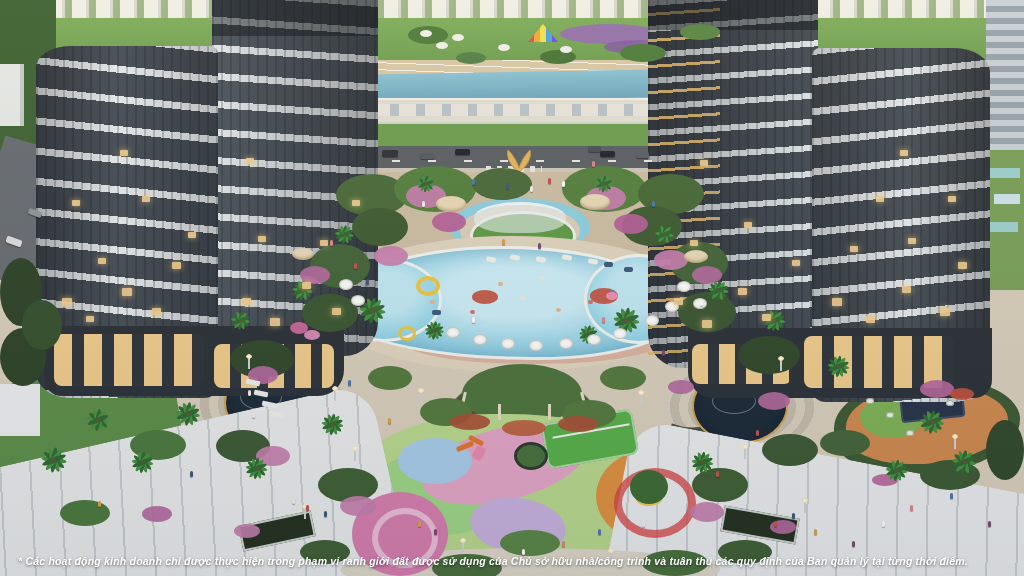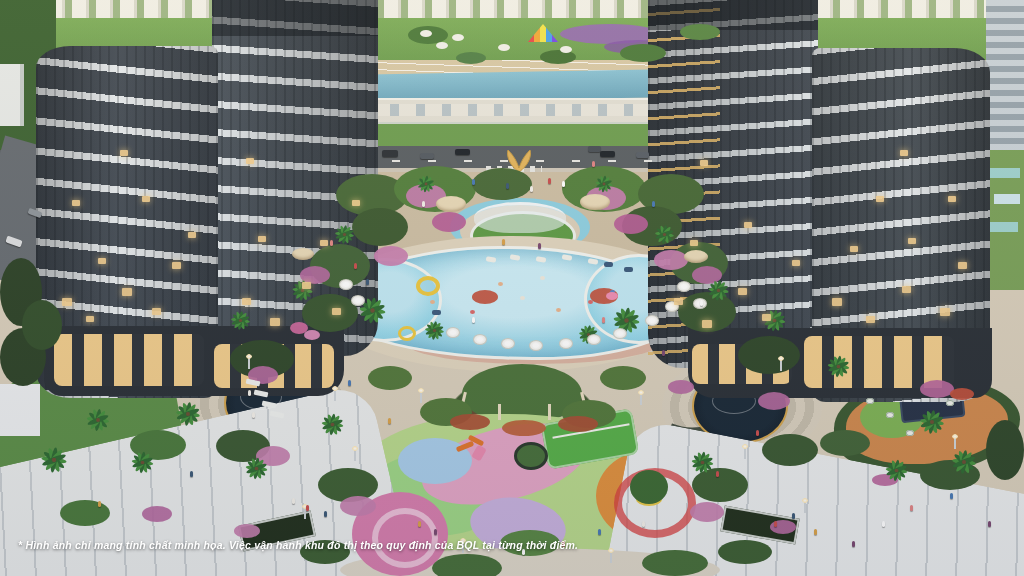--- a/index.html
+++ b/index.html
@@ -568,14 +568,14 @@
       <div style="position: absolute; left: 948px; top: 196px; width: 8px; height: 6px; background: rgb(244, 208, 145); border-radius: 1px; box-shadow: rgba(244, 205, 130, 0.8) 0px 0px 6px; opacity: 0.92;"></div>
       <div style="position: absolute; left: 700px; top: 160px; width: 8px; height: 6px; background: rgb(244, 208, 145); border-radius: 1px; box-shadow: rgba(244, 205, 130, 0.8) 0px 0px 6px; opacity: 0.92;"></div>
       <div style="position: absolute; left: 900px; top: 150px; width: 8px; height: 6px; background: rgb(244, 208, 145); border-radius: 1px; box-shadow: rgba(244, 205, 130, 0.8) 0px 0px 6px; opacity: 0.92;"></div>
       <div style="position: absolute; left: 866px; top: 398px; width: 8px; height: 6px; background: rgb(238, 240, 234); border-radius: 50%; box-shadow: rgb(159, 176, 160) 0px 0px 0px 1px inset;"></div>
       <div style="position: absolute; left: 886px; top: 412px; width: 8px; height: 6px; background: rgb(238, 240, 234); border-radius: 50%; box-shadow: rgb(159, 176, 160) 0px 0px 0px 1px inset;"></div>
       <div style="position: absolute; left: 906px; top: 430px; width: 8px; height: 6px; background: rgb(238, 240, 234); border-radius: 50%; box-shadow: rgb(159, 176, 160) 0px 0px 0px 1px inset;"></div>
       <div style="position: absolute; left: 946px; top: 400px; width: 8px; height: 6px; background: rgb(238, 240, 234); border-radius: 50%; box-shadow: rgb(159, 176, 160) 0px 0px 0px 1px inset;"></div>
     </div>
   <div class="abs" style="left:0;top:0;width:1024px;height:576px;z-index:30;pointer-events:none;background:linear-gradient(rgba(255,214,160,.05),rgba(18,28,48,.10));"></div>
 
-  <div class="disc" style="top:539px;">* Hình ảnh chỉ mang tính chất minh họa. Việc vận hành khu đô thị theo quy định của BQL tại từng thời điểm.</div>
+  <div class="disc" style="top:555px;">* Các hoạt động kinh doanh chỉ được thực hiện trong phạm vi ranh giới đất được sử dụng của Chủ sở hữu nhà/công trình và tuân thủ các quy định của Ban quản lý tại từng thời điểm.</div>
 </div>
 
 </body></html>

